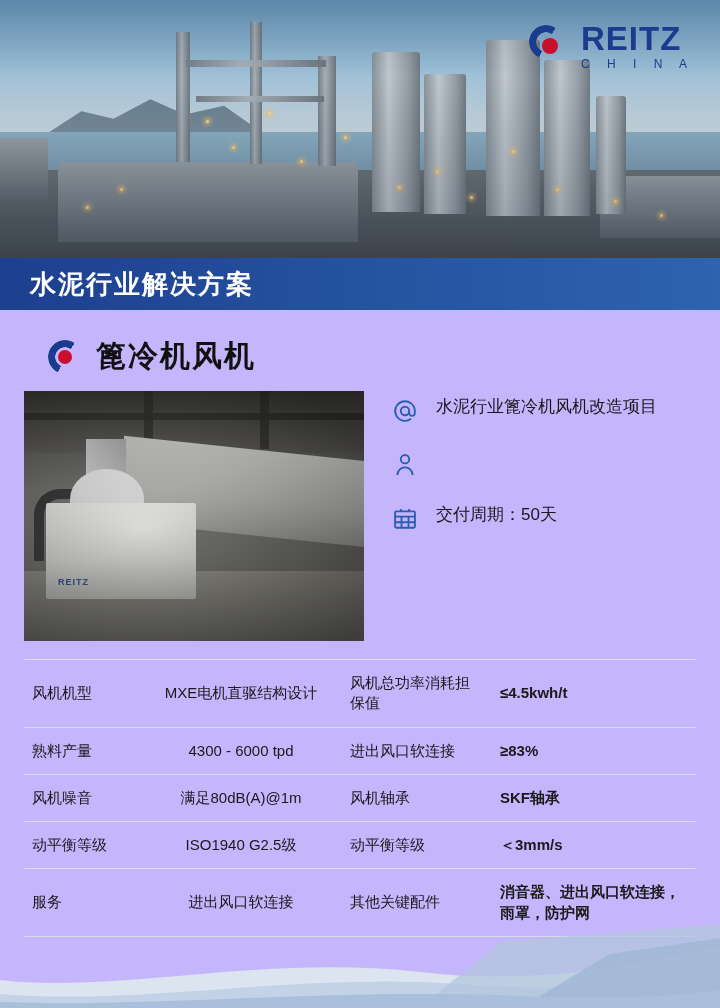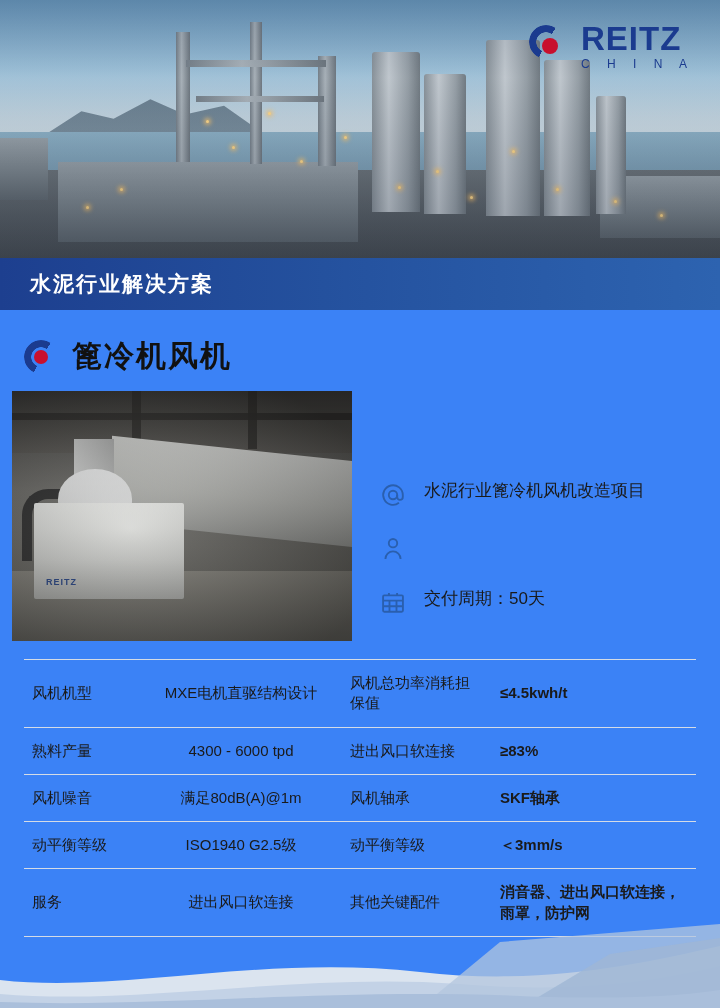--- a/index.html
+++ b/index.html
@@ -5,21 +5,21 @@
   * { box-sizing: border-box; margin: 0; padding: 0; }
   html, body {
     width: 720px; height: 1008px;
     font-family: "Liberation Sans", "DejaVu Sans", sans-serif;
     background: #ffffff;
     overflow: hidden;
   }
   .page {
     position: relative;
     width: 720px; height: 1008px;
-    background: #3b82f6;
+    background: #c4b5fd;
   }
 
   
   .hero {
     position: relative;
     width: 720px; height: 258px;
     overflow: hidden;
     background: linear-gradient(to bottom, #7ca8c8 0%, #9fc1d8 28%, #b9cfdd 45%, #8e9aa2 60%, #6f7a82 100%);
   }
   .sky {
@@ -90,46 +90,47 @@
   }
 
   
   .banner {
     position:relative;
     width:720px; height:52px;
     background: linear-gradient(to right, #1d3f8f 0%, #24519e 45%, #2d63b0 100%);
     display:flex; align-items:center;
   }
   .banner-title {
-    color:#ffffff; font-size:21px; font-weight:bold; letter-spacing:2px;
+    color:#ffffff; font-size:26px; font-weight:bold; letter-spacing:2px;
     margin-left:30px;
   }
 
   
   .product-head {
     display:flex; align-items:center; gap:14px;
     padding: 26px 0 14px 24px;
+    margin-left: 24px;
   }
   .mini-logo { position:relative; width:34px; height:34px; flex:none; }
   .mini-logo .c-arc {
     position:absolute; left:0; top:0; width:34px; height:34px; border-radius:50%;
     background: conic-gradient(from 205deg, #1b3b8f 0deg 190deg, rgba(0,0,0,0) 190deg 360deg);
     -webkit-mask: radial-gradient(circle, transparent 0 9.5px, #000 10px);
             mask: radial-gradient(circle, transparent 0 9.5px, #000 10px);
   }
   .mini-logo .c-dot {
     position:absolute; left:10px; top:10px; width:14px; height:14px;
     border-radius:50%; background:#c8102e;
   }
   .product-title {
     font-size:30px; font-weight:bold; color:#111111; letter-spacing:2px;
   }
 
   
-  .main-row { display:flex; padding: 0 12px; gap: 26px; align-items:flex-end; }
+  .main-row { display:flex; padding: 0 24px; gap: 26px; align-items:flex-start; }
 
   .photo {
     position:relative;
     width: 340px; height: 250px;
     flex: none;
     overflow:hidden;
     background: linear-gradient(to bottom, #4a4a48 0%, #6b6a66 40%, #55544f 100%);
   }
   .ph-ceiling {
     position:absolute; left:0; top:0; width:340px; height:62px;

